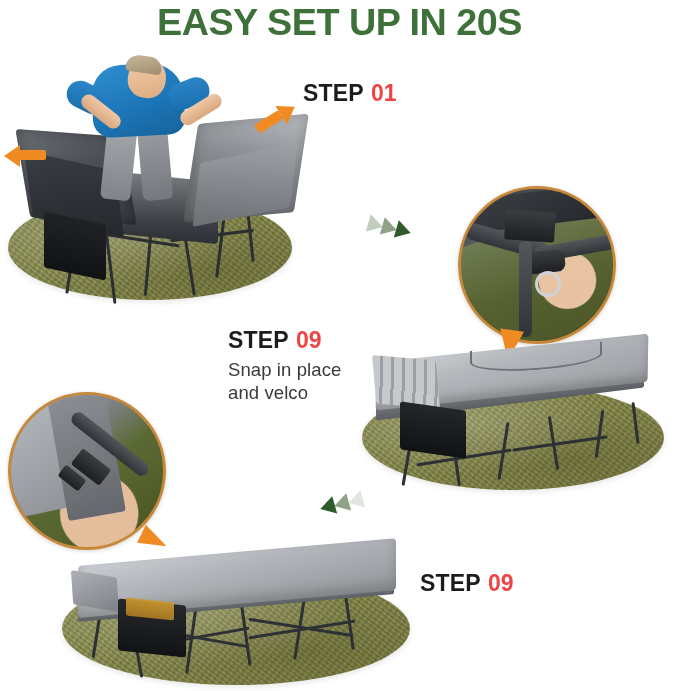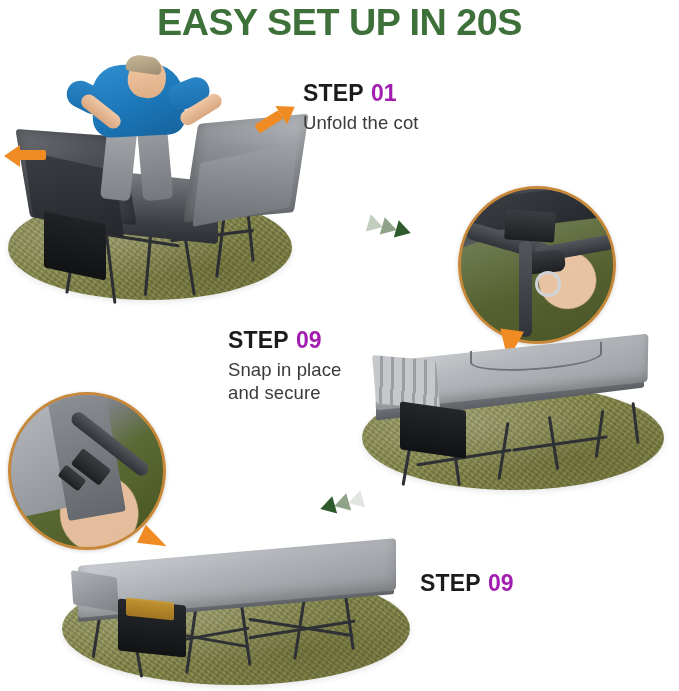--- a/index.html
+++ b/index.html
@@ -12,21 +12,21 @@
   .title{
     position:absolute;left:0;top:2px;width:679px;text-align:center;
     font-size:37px;font-weight:bold;letter-spacing:-0.5px;
     color:#3d7139;font-family:"Liberation Sans","DejaVu Sans",sans-serif;
     transform:scaleX(1.02);
   }
 
   
   .step-block{position:absolute;}
   .step-head{font-size:23px;font-weight:bold;color:#1c1c1c;letter-spacing:0.2px;white-space:nowrap;}
-  .step-head .num{color:#a21caf;margin-left:7px;}
+  .step-head .num{color:#ef4444;margin-left:7px;}
   .step-desc{font-size:18.5px;color:#3a3a3a;line-height:1.22;margin-top:5px;white-space:pre-line;letter-spacing:0.1px;}
 
   #step1-block{left:303px;top:80px;}
   #step2-block{left:228px;top:327px;}
   #step3-block{left:420px;top:570px;}
 
   
   .grass{
     position:absolute;border-radius:50%;
     background:
@@ -197,21 +197,20 @@
   </div>
   <div class="oarrow" id="arrow-right" style="left:252px;top:104px;width:48px;height:36px;transform:rotate(-32deg);">
     <div class="head" style="right:0;top:4px;border-top:11px solid transparent;border-bottom:11px solid transparent;border-left:16px solid #ef8b22;"></div>
     <div class="tail" style="left:4px;top:9px;width:28px;height:10px;"></div>
   </div>
 
   <div class="step-block" id="step1-block">
     <div class="step-head">
       <span>STEP</span><span class="num">01</span>
     </div>
-    <div class="step-desc">Unfold the cot</div>
   </div>
 
   <div class="chevgroup" id="chev1" style="left:368px;top:212px;width:60px;height:32px;">
     <div class="chev" style="left:0;top:4px;border-top:9px solid transparent;border-bottom:9px solid transparent;border-left:15px solid #c3cdbe;transform:rotate(16deg);"></div>
     <div class="chev" style="left:14px;top:7px;border-top:9px solid transparent;border-bottom:9px solid transparent;border-left:15px solid #8fa389;transform:rotate(16deg);"></div>
     <div class="chev" style="left:28px;top:10px;border-top:9px solid transparent;border-bottom:9px solid transparent;border-left:15px solid #2f5b2c;transform:rotate(16deg);"></div>
   </div>
 
   <div class="inset" id="inset1">
     <div class="inset-fabric" style="left:-6px;top:2px;width:170px;height:34px;background:linear-gradient(160deg,#3c4045,#23262a);transform:skewY(-7deg);"></div>
@@ -223,21 +222,21 @@
     <div class="inset-ring" style="left:74px;top:82px;width:20px;height:20px;"></div>
   </div>
 
   <div class="ptr" id="ptr1" style="left:498px;top:330px;border-left:12px solid transparent;border-right:12px solid transparent;border-top:30px solid #ef8b22;transform:rotate(8deg);"></div>
 
   <div class="step-block" id="step2-block">
     <div class="step-head">
       <span>STEP</span><span class="num">09</span>
     </div>
     <div class="step-desc">Snap in place
-and secure</div>
+and velco</div>
   </div>
 
   <div id="scene2">
     <div class="leg" style="left:44px;top:104px;width:3px;height:52px;transform:rotate(10deg);"></div>
     <div class="leg" style="left:92px;top:100px;width:3px;height:56px;transform:rotate(-8deg);"></div>
     <div class="leg" style="left:140px;top:92px;width:3px;height:58px;transform:rotate(9deg);"></div>
     <div class="leg" style="left:190px;top:86px;width:3px;height:54px;transform:rotate(-9deg);"></div>
     <div class="leg" style="left:236px;top:80px;width:3px;height:48px;transform:rotate(8deg);"></div>
     <div class="leg" style="left:272px;top:72px;width:3px;height:42px;transform:rotate(-7deg);"></div>
     <div class="leg" style="left:54px;top:126px;width:96px;height:3px;transform:rotate(-9deg);"></div>

